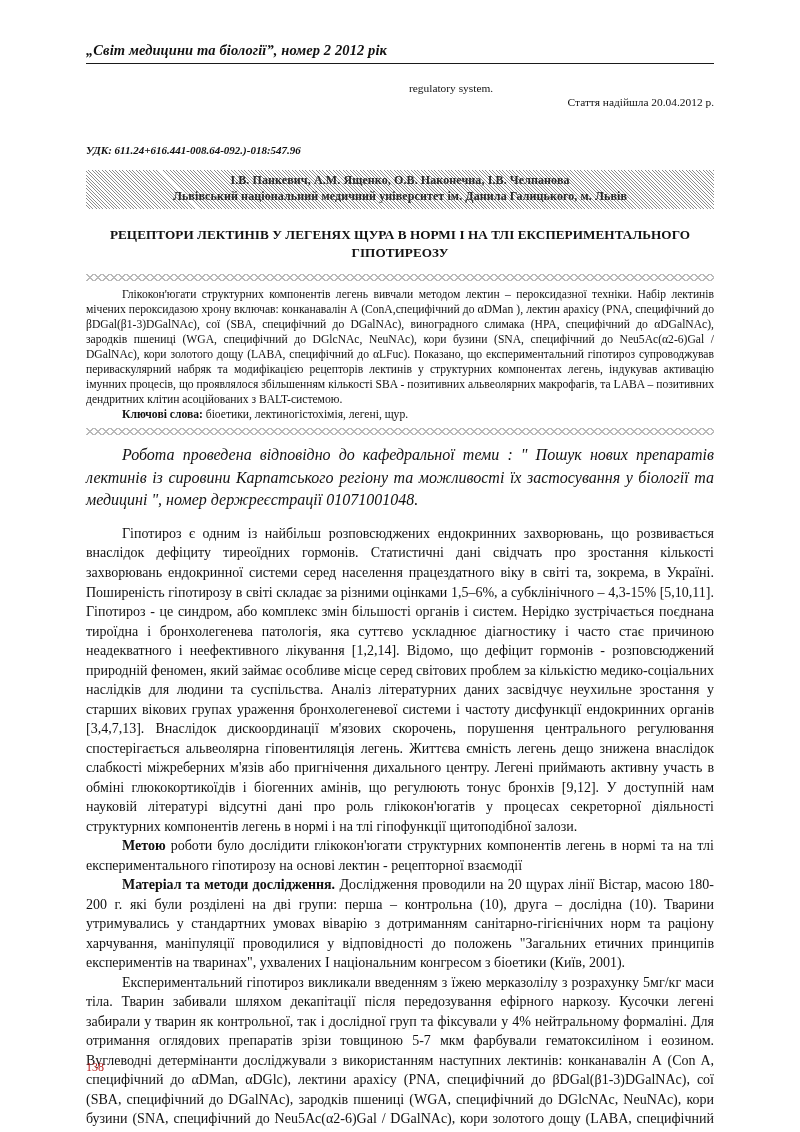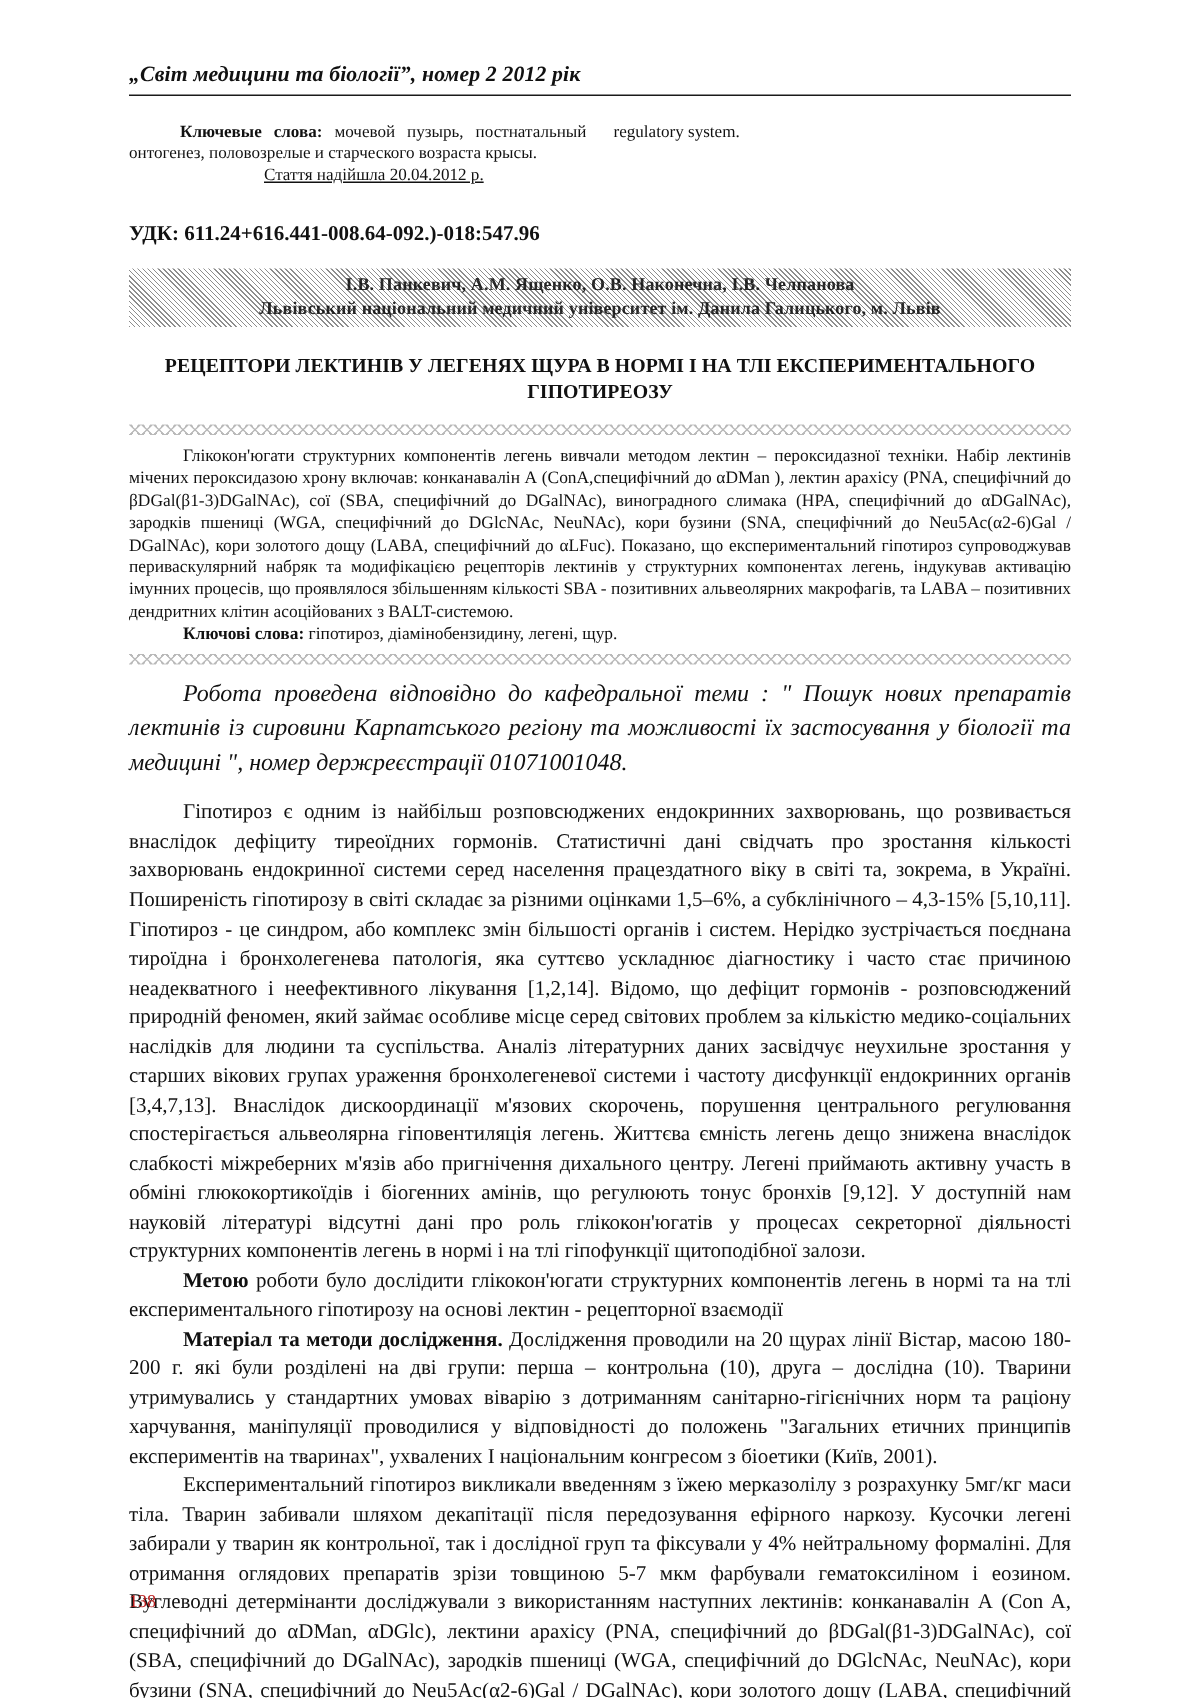--- a/index.html
+++ b/index.html
@@ -59,33 +59,33 @@
     margin: 0;
     text-align: justify;
     text-justify: inter-word;
   }
   .col p.ind {
     text-indent: 34px;
   }
   .kw-lead { font-weight: bold; }
 
   .recv {
-    text-align: left;
+    text-align: right;
     font-size: 11.4px;
     margin-top: 1px;
     margin-left: 90px;
-    text-decoration: underline;
   }
 
   
   .udc {
     font-weight: bold;
-    font-size: 14px;
-    margin-top: 26px;
+    font-size: 11px;
+    margin-top: 36px;
     margin-bottom: 14px;
+    font-style: italic;
   }
 
   
   .authors-band {
     position: relative;
     width: 100%;
     padding: 3px 0 4px 0;
     background-image:
       repeating-linear-gradient(
         45deg,
@@ -177,21 +177,20 @@
 
 <div class="page">
 
   <div class="content">
 
     <div class="runhead">„Світ медицини та біології”, номер 2 2012 рік</div>
     <div class="runhead-rule"></div>
 
     <div class="two-col">
       <div class="col">
-        <p class="ind"><span class="kw-lead">Ключевые слова:</span><span> мочевой пузырь, постнатальный онтогенез, половозрелые и старческого возраста крысы.</span></p>
       </div>
       <div class="col">
         <p>regulatory system.</p>
       </div>
     </div>
 
     <div class="recv">Стаття надійшла 20.04.2012 р.</div>
 
     <div class="udc">УДК: 611.24+616.441-008.64-092.)-018:547.96</div>
 
@@ -199,21 +198,21 @@
       <div class="authors-line">І.В. Панкевич, А.М. Ященко, О.В. Наконечна, І.В. Челпанова</div>
       <div class="authors-line">Львівський національний медичний університет ім. Данила Галицького, м. Львів</div>
     </div>
 
     <div class="art-title">РЕЦЕПТОРИ ЛЕКТИНІВ У ЛЕГЕНЯХ ЩУРА В НОРМІ І НА ТЛІ ЕКСПЕРИМЕНТАЛЬНОГО ГІПОТИРЕОЗУ</div>
 
     <div class="zigzag zig-top"></div>
 
     <div class="abstract">
       <p>Глікокон'югати структурних компонентів легень вивчали методом лектин – пероксидазної техніки. Набір лектинів мічених пероксидазою хрону включав:  конканавалін А (ConA,специфічний до αDMan ), лектин арахісу (PNA, специфічний до βDGal(β1-3)DGalNAc), сої (SBA, специфічний до DGalNAc), виноградного слимака (HPA, специфічний до αDGalNAc), зародків пшениці (WGA, специфічний до DGlcNAc, NeuNAc), кори бузини (SNA, специфічний до Neu5Ac(α2-6)Gal / DGalNAc),  кори золотого дощу (LABA, специфічний до αLFuc). Показано, що експериментальний гіпотироз супроводжував периваскулярний набряк та модифікацією рецепторів лектинів у структурних компонентах легень, індукував активацію імунних процесів, що проявлялося збільшенням кількості SBA - позитивних альвеолярних макрофагів, та  LABA – позитивних дендритних клітин асоційованих з BALT-системою.</p>
-      <p class="kwline"><span class="kw-lead">Ключові слова:</span><span> гіпотироз, діамінобензидину, легені, щур.</span></p>
+      <p class="kwline"><span class="kw-lead">Ключові слова:</span><span> біоетики, лектиногістохімія, легені, щур.</span></p>
     </div>
 
     <div class="zigzag zig-bot"></div>
 
     <div class="theme-note">
       <p>Робота проведена відповідно до кафедральної теми : " Пошук нових препаратів лектинів із сировини Карпатського регіону та можливості їх застосування у біології та медицині ", номер держреєстрації 01071001048.</p>
     </div>
 
     <div class="body-text">
       <p><span class="lead"></span><span>Гіпотироз  є одним із найбільш розповсюджених ендокринних захворювань, що розвивається внаслідок дефіциту тиреоїдних гормонів. Статистичні дані свідчать про зростання кількості захворювань ендокринної системи серед населення працездатного віку в світі та, зокрема, в Україні. Поширеність гіпотирозу в світі складає за різними оцінками 1,5–6%, а субклінічного – 4,3-15% [5,10,11]. Гіпотироз - це синдром, або комплекс змін більшості органів і систем. Нерідко зустрічається поєднана тироїдна і бронхолегенева  патологія, яка суттєво ускладнює діагностику і часто стає причиною неадекватного і неефективного лікування [1,2,14]. Відомо, що дефіцит гормонів - розповсюджений природній феномен, який займає особливе місце серед світових проблем за кількістю медико-соціальних наслідків для людини та суспільства. Аналіз літературних даних засвідчує неухильне зростання у старших вікових групах ураження бронхолегеневої системи і частоту дисфункції ендокринних органів [3,4,7,13]. Внаслідок дискоординації м'язових скорочень, порушення центрального регулювання спостерігається альвеолярна гіповентиляція легень. Життєва ємність легень дещо знижена внаслідок слабкості міжреберних м'язів або пригнічення дихального центру. Легені приймають активну участь в обміні глюкокортикоїдів і біогенних амінів, що регулюють тонус бронхів [9,12]. У доступній нам  науковій літературі відсутні дані про роль глікокон'югатів у процесах секреторної діяльності структурних компонентів легень в нормі і  на тлі гіпофункції щитоподібної залози.</span></p>

